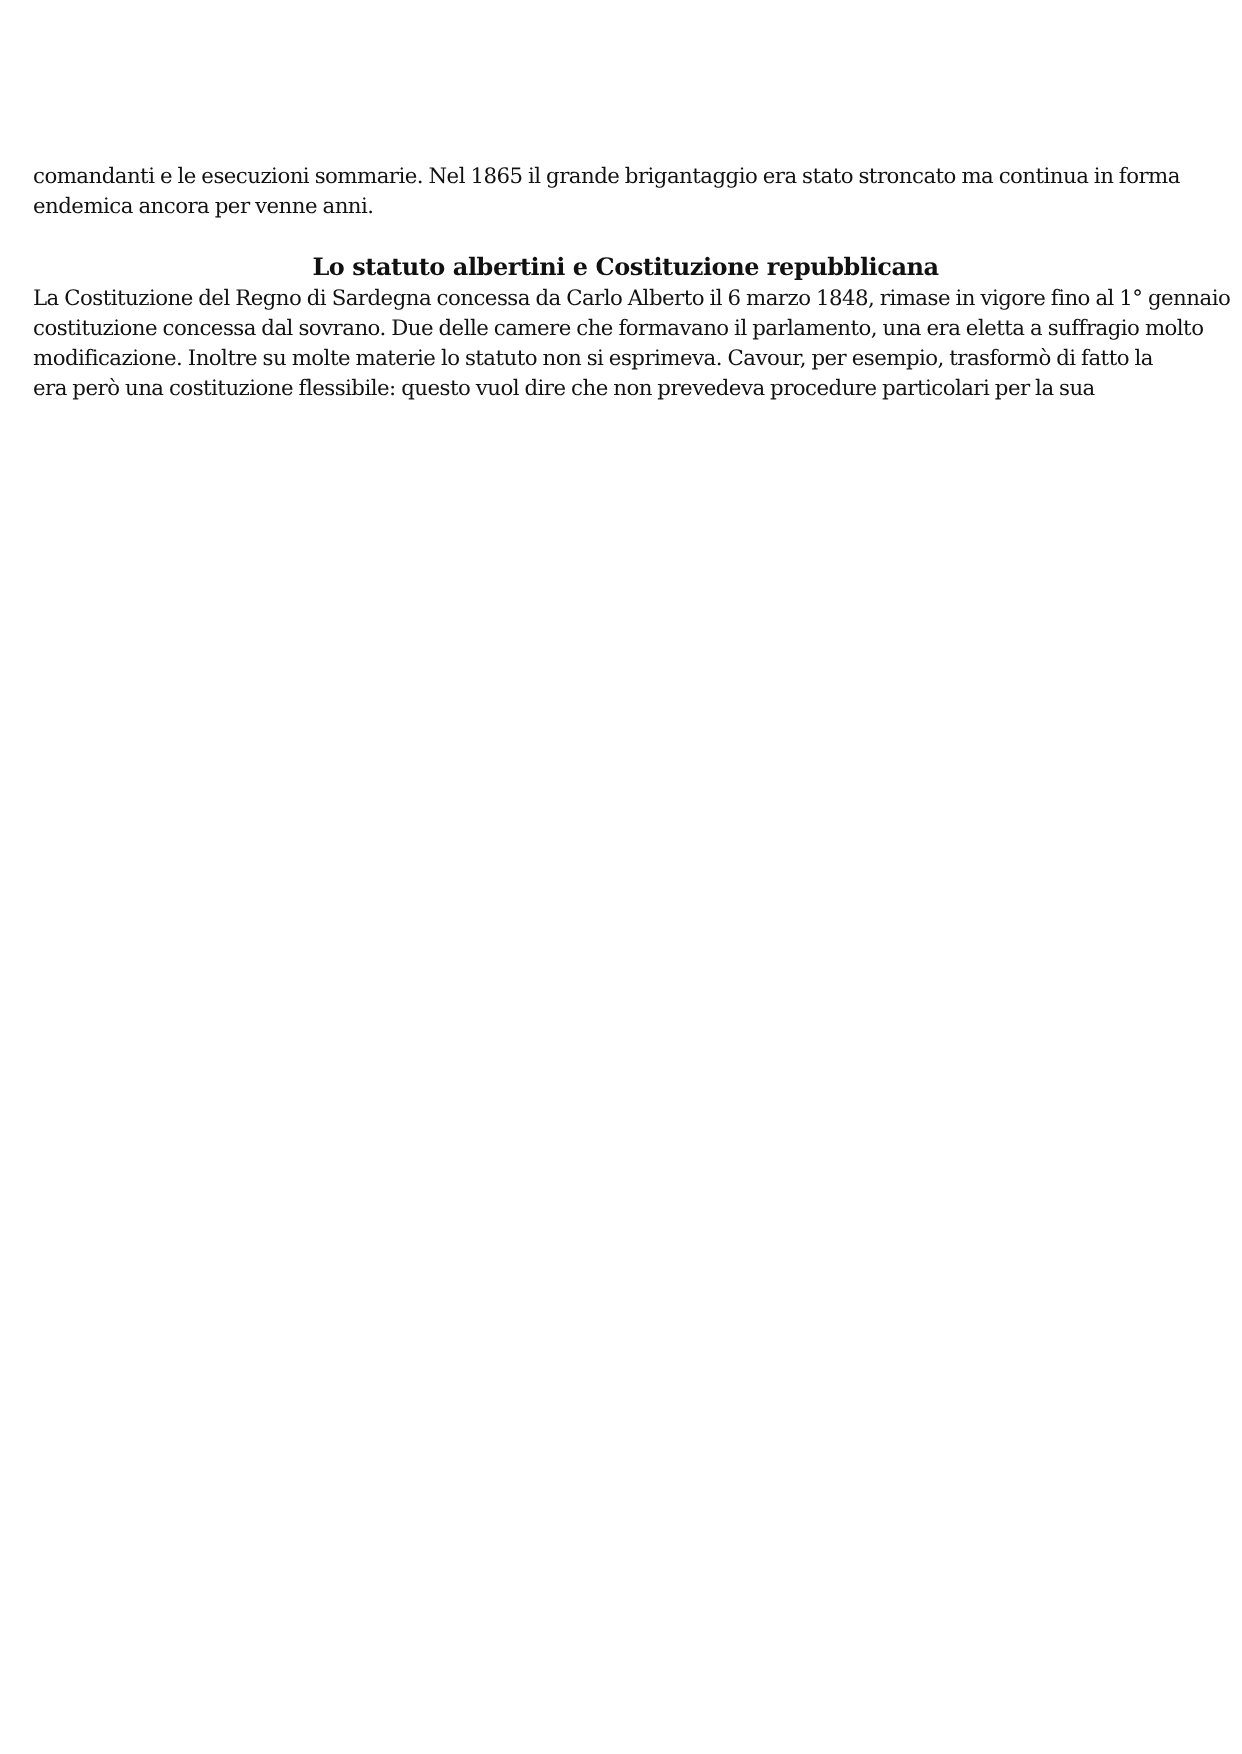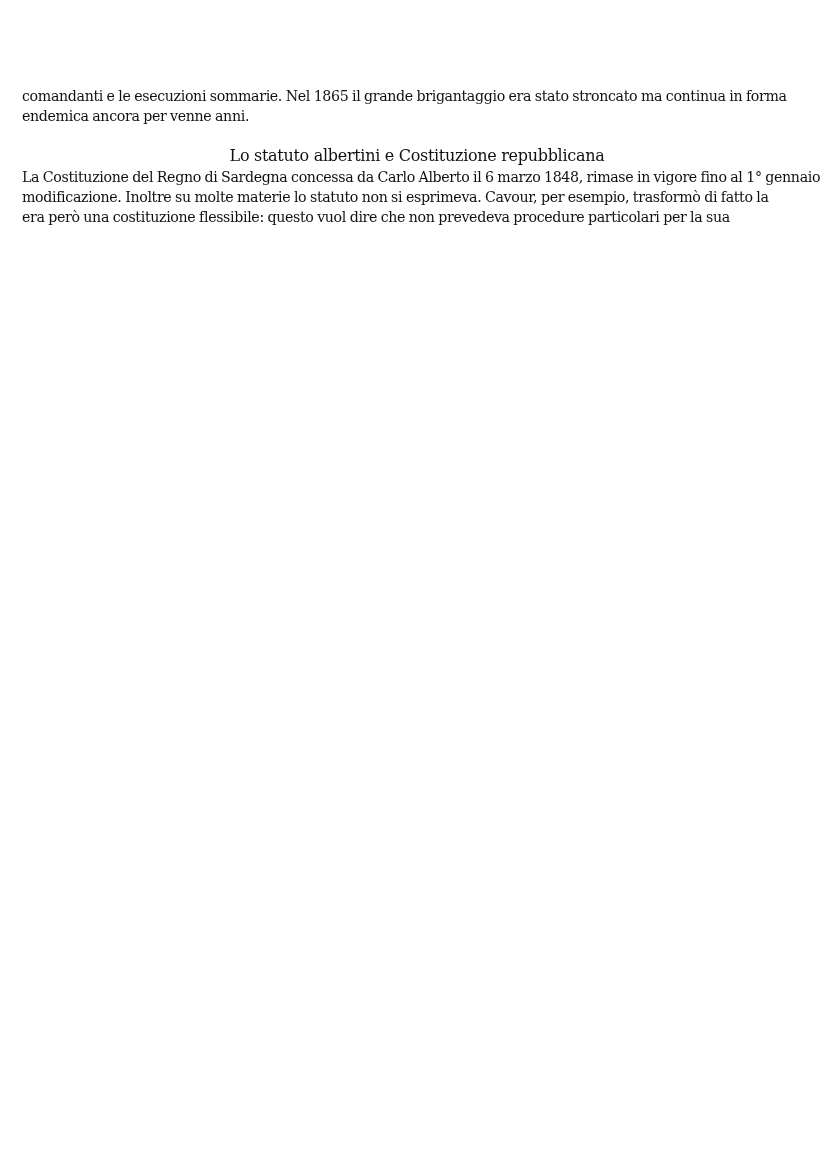--- a/index.html
+++ b/index.html
@@ -11,38 +11,38 @@
       width: 828px;
       height: 1169px;
       position: relative;
       overflow: hidden;
       font-family: "DejaVu Serif", "Liberation Serif", serif;
       color: #111111;
     }
     .page {
       position: absolute;
       left: 22px;
-      top: 86px;
+      top: 108px;
       width: 790px;
     }
     .para {
       margin: 0;
       font-size: 14.2px;
       line-height: 20px;
       letter-spacing: -0.35px;
       word-spacing: -0.5px;
     }
     .line {
       display: block;
       white-space: nowrap;
     }
     .heading {
       margin: 19px 0 0 0;
       text-align: center;
-      font-weight: normal;
+      font-weight: bold;
       font-size: 16px;
       line-height: 22px;
       letter-spacing: -0.3px;
       width: 790px;
     }
   </style>
 </head>
 <body>
 
 <div class="page">
@@ -52,17 +52,18 @@
     <span class="line">endemica ancora per venne anni.</span>
   </p>
 
   <h2 class="heading">Lo statuto albertini e Costituzione repubblicana</h2>
 
   <p class="para">
     <span class="line">La Costituzione del Regno di Sardegna concessa da Carlo Alberto il 6 marzo 1848, rimase in vigore fino al 1° gennaio</span>
   </p>
 
   <p class="para">
+    <span class="line">costituzione concessa dal sovrano. Due delle camere che formavano il parlamento, una era eletta a suffragio molto</span>
     <span class="line">modificazione. Inoltre su molte materie lo statuto non si esprimeva. Cavour, per esempio, trasformò di fatto la</span>
     <span class="line">era però una costituzione flessibile: questo vuol dire che non prevedeva procedure particolari per la sua</span>
   </p>
 
 </div>
 
 </body></html>

